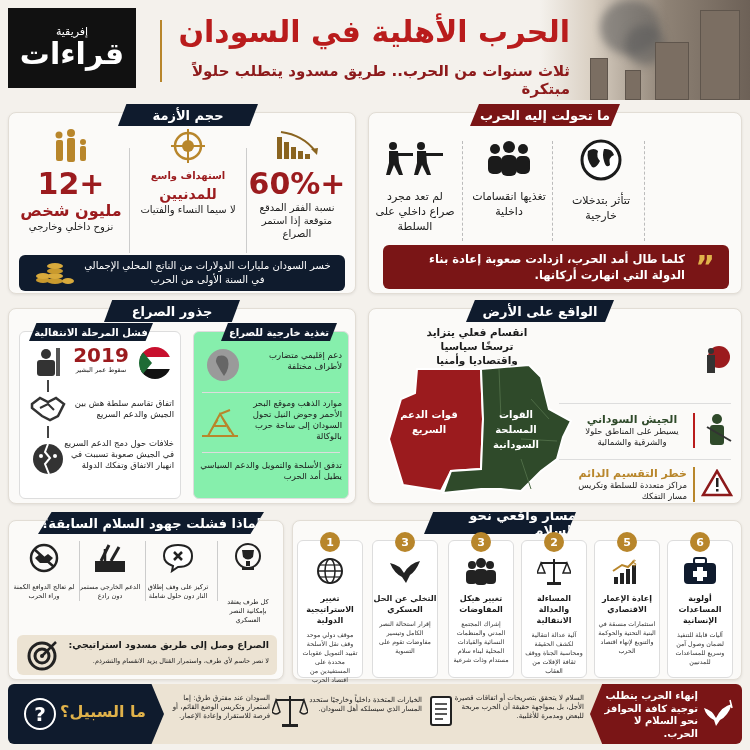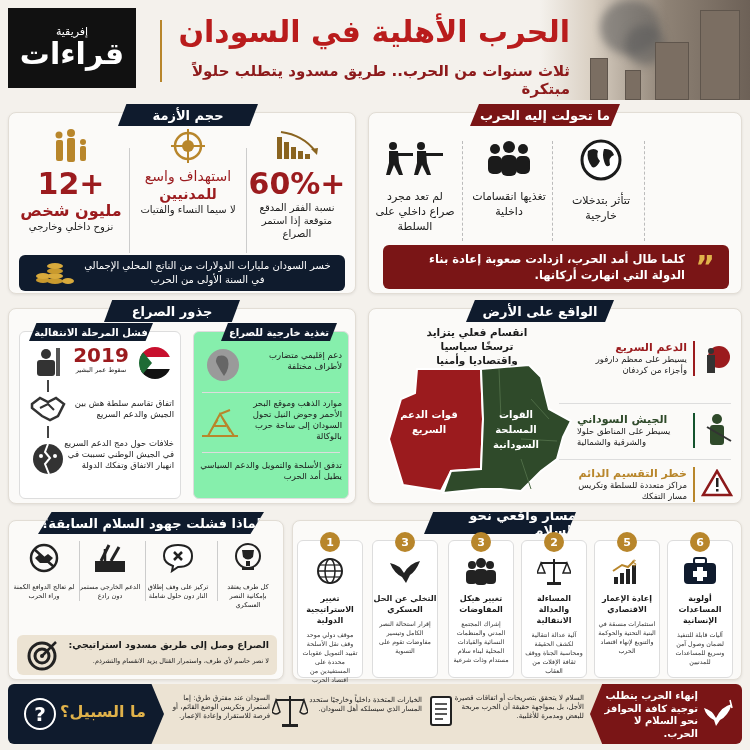--- a/index.html
+++ b/index.html
@@ -69,21 +69,21 @@
   </div>
   <div class="vsep" style="left:237px;top:35px;height:105px;border-right:1px solid #ccc"></div>
 
   <div class="abs center" style="left:125px;top:16px;width:108px">
     <svg width="34" height="34" viewBox="0 0 34 34">
       <circle cx="17" cy="17" r="13" stroke="#b8862b" stroke-width="2.5" fill="none"></circle>
         <circle cx="17" cy="17" r="6" fill="#b8862b"></circle>
       <line x1="17" y1="0" x2="17" y2="34" stroke="#b8862b" stroke-width="2"></line>
         <line x1="0" y1="17" x2="34" y2="17" stroke="#b8862b" stroke-width="2"></line>
     </svg>
-    <div class="red" style="font-size:14px;font-weight:normal;line-height:18px">استهداف واسع</div>
+    <div class="red" style="font-size:10px;font-weight:bold;line-height:18px">استهداف واسع</div>
     <div class="red" style="font-size:14px;font-weight:bold;line-height:18px">للمدنيين</div>
     <div class="t10">لا سيما النساء والفتيات</div>
   </div>
   <div class="vsep" style="left:120px;top:35px;height:105px;border-right:1px solid #ccc"></div>
 
   <div class="abs center" style="left:10px;top:16px;width:104px">
     <svg width="40" height="34" viewBox="0 0 40 34">
       <circle cx="8" cy="6" r="3.5" fill="#b8862b"></circle>
         <rect x="5" y="11" width="7" height="21" rx="2" fill="#b8862b"></rect>
       <circle cx="20" cy="4" r="4" fill="#b8862b"></circle>
@@ -183,21 +183,21 @@
         <path d="M10 14 L18 10 L24 16" stroke="#333" stroke-width="2" fill="none"></path>
     </svg>
     <div class="abs t9" style="right:6px;top:66px;width:108px;text-align:right">اتفاق تقاسم سلطة هش بين الجيش والدعم السريع</div>
     <div class="abs" style="left:27px;top:94px;width:2px;height:12px;background:#444"></div>
     <svg class="abs" style="left:12px;top:110px" width="32" height="34" viewBox="0 0 32 34">
       <circle cx="16" cy="17" r="15" fill="#333"></circle>
         <path d="M16 2 L13 10 L18 16 L13 22 L17 32" stroke="#fff" stroke-width="2" fill="none"></path>
         <circle cx="9" cy="14" r="2" fill="#fff"></circle>
         <circle cx="23" cy="14" r="2" fill="#fff"></circle>
     </svg>
-    <div class="abs t9" style="right:6px;top:106px;width:112px;text-align:right">خلافات حول دمج الدعم السريع في الجيش الوطني تسببت في انهيار الاتفاق وتفكك الدولة</div>
+    <div class="abs t9" style="right:6px;top:106px;width:112px;text-align:right">خلافات حول دمج الدعم السريع في الجيش صعوبة تسببت في انهيار الاتفاق وتفكك الدولة</div>
   </div>
   <div class="tab navy" style="left:20px;top:14px;width:124px;font-size:10px;height:18px">فشل المرحلة الانتقالية</div>
 
   <div class="abs" style="left:184px;top:22px;width:156px;height:168px;border:1px solid #ddd;border-radius:6px;background:#86efac">
     <svg class="abs" style="left:12px;top:16px" width="34" height="34" viewBox="0 0 34 34">
       <circle cx="17" cy="17" r="16" fill="#9a9a9a"></circle>
         <path d="M12 8 Q20 6 22 12 Q24 20 18 28 Q14 22 12 18 Q8 12 12 8Z" fill="#666"></path>
     </svg>
     <div class="abs t9" style="right:6px;top:18px;width:100px;text-align:right">دعم إقليمي متضارب لأطراف مختلفة</div>
     <div class="hsep" style="left:8px;right:8px;top:60px"></div>
@@ -216,31 +216,27 @@
 <div class="card" style="left:368px;top:308px;width:374px;height:196px">
   <div class="abs center" style="left:48px;top:16px;width:120px;font-size:10.5px;font-weight:bold;line-height:14px">انقسام فعلي يتزايد ترسخًا سياسيا واقتصاديا وأمنيا</div>
   <svg class="abs" style="left:12px;top:50px" width="196" height="140" viewBox="0 0 196 140">
     <path d="M36 10 L100 10 L102 60 L100 110 L70 112 L60 132 L22 126 L14 100 L8 80 L14 60 L20 40 L34 34Z" fill="#9b1b1e" stroke="#fff" stroke-width="2"></path>
     <path d="M100 10 L148 6 L160 18 L168 50 L190 62 L182 78 L176 100 L160 112 L140 132 L120 130 L100 130 L62 134 L70 112 L100 110 L102 60Z" fill="#2f4a2a" stroke="#fff" stroke-width="2"></path>
     <path d="M118 10 L120 60 M150 40 L168 60 M140 80 L176 82 M140 100 L150 130" stroke="#4d6b45" stroke-width="1" fill="none"></path>
   </svg>
   <div class="abs center" style="left:30px;top:98px;width:60px;color:#fff;font-size:10px;font-weight:bold;line-height:15px">قوات الدعم السريع</div>
   <div class="abs center" style="left:112px;top:98px;width:70px;color:#fff;font-size:10px;font-weight:bold;line-height:15px">القوات المسلحة السودانية</div>
 
-  <div class="abs" style="right:46px;top:32px;width:118px;border-right:2px solid #9b1b1e;padding-right:6px;text-align:right">
-    <div style="font-size:11px;font-weight:bold;color:#9b1b1e">الدعم السريع</div>
-    <div class="t9">يسيطر على معظم دارفور وأجزاء من كردفان</div>
-  </div>
   <svg class="abs" style="right:10px;top:36px" width="30" height="30" viewBox="0 0 30 30">
     <circle cx="18" cy="12" r="11" fill="#9b1b1e"></circle>
       <rect x="6" y="10" width="8" height="18" fill="#333"></rect>
       <circle cx="10" cy="6" r="3" fill="#333"></circle>
   </svg>
   <div class="hsep" style="left:190px;right:10px;top:94px"></div>
-  <div class="abs" style="right:46px;top:104px;width:118px;border-right:2px solid #14532d;padding-right:6px;text-align:left">
+  <div class="abs" style="right:46px;top:104px;width:118px;border-right:2px solid #b91c1c;padding-right:6px;text-align:center">
     <div style="font-size:11px;font-weight:bold;color:#2f4a2a">الجيش السوداني</div>
     <div class="t9">يسيطر على المناطق حلولا والشرقية والشمالية</div>
   </div>
   <svg class="abs" style="right:8px;top:104px" width="30" height="34" viewBox="0 0 30 34">
     <circle cx="14" cy="6" r="5" fill="#2f4a2a"></circle>
       <rect x="7" y="12" width="14" height="20" rx="3" fill="#2f4a2a"></rect>
       <line x1="4" y1="14" x2="28" y2="28" stroke="#333" stroke-width="2"></line>
   </svg>
   <div class="hsep" style="left:190px;right:10px;top:150px"></div>
   <div class="abs" style="right:46px;top:158px;width:118px;border-right:2px solid #b8862b;padding-right:6px;text-align:right">
@@ -256,21 +252,21 @@
 <div class="tab navy" style="left:466px;top:300px;width:148px">الواقع على الأرض</div>
 
 <div class="card" style="left:8px;top:520px;width:276px;height:160px">
   <div class="abs center" style="right:4px;top:22px;width:62px">
     <svg width="30" height="30" viewBox="0 0 30 30">
       <circle cx="15" cy="13" r="12" fill="none" stroke="#222" stroke-width="2"></circle>
         <path d="M9 7 L21 7 L20 14 Q15 19 10 14Z" fill="#222"></path>
         <rect x="13" y="18" width="4" height="5" fill="#222"></rect>
         <rect x="9" y="24" width="12" height="3" fill="#222"></rect>
     </svg>
-    <div class="t7" style="margin-top:6px">كل طرف يعتقد بإمكانية النصر العسكري</div>
+    <div class="t7" style="margin-top:21px">كل طرف يعتقد بإمكانية النصر العسكري</div>
   </div>
   <div class="vsep" style="left:208px;top:20px;height:60px;border-right:1px solid #ccc"></div>
   <div class="abs center" style="right:72px;top:22px;width:66px">
     <svg width="32" height="30" viewBox="0 0 32 30">
       <path d="M16 2 Q30 2 30 13 Q30 24 16 24 L10 28 L11 23 Q2 20 2 13 Q2 2 16 2Z" fill="#fff" stroke="#222" stroke-width="2"></path>
         <path d="M12 9 L20 17 M20 9 L12 17" stroke="#222" stroke-width="2.5"></path>
     </svg>
     <div class="t7" style="margin-top:6px">تركيز على وقف إطلاق النار دون حلول شاملة</div>
   </div>
   <div class="vsep" style="left:136px;top:20px;height:60px;border-right:1px solid #ccc"></div>

